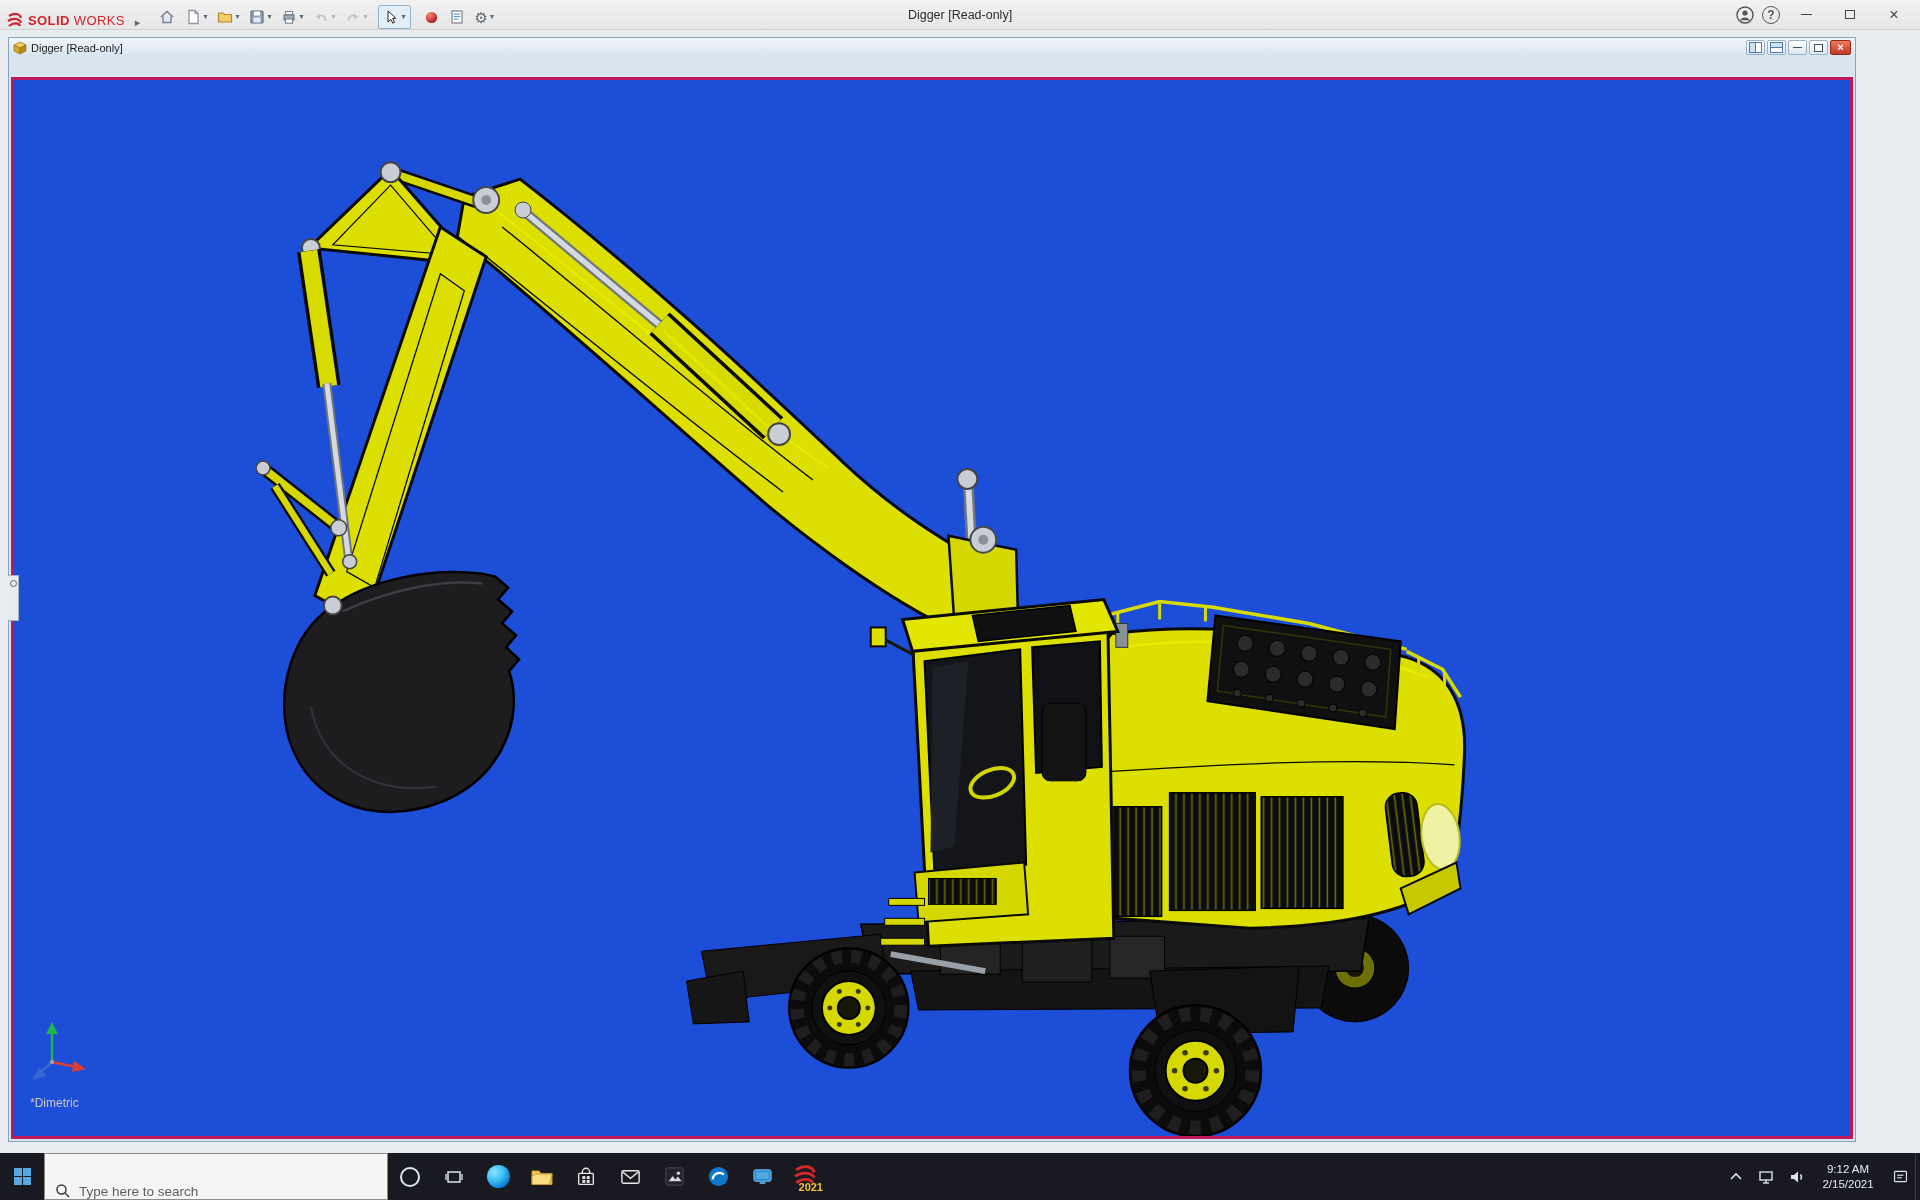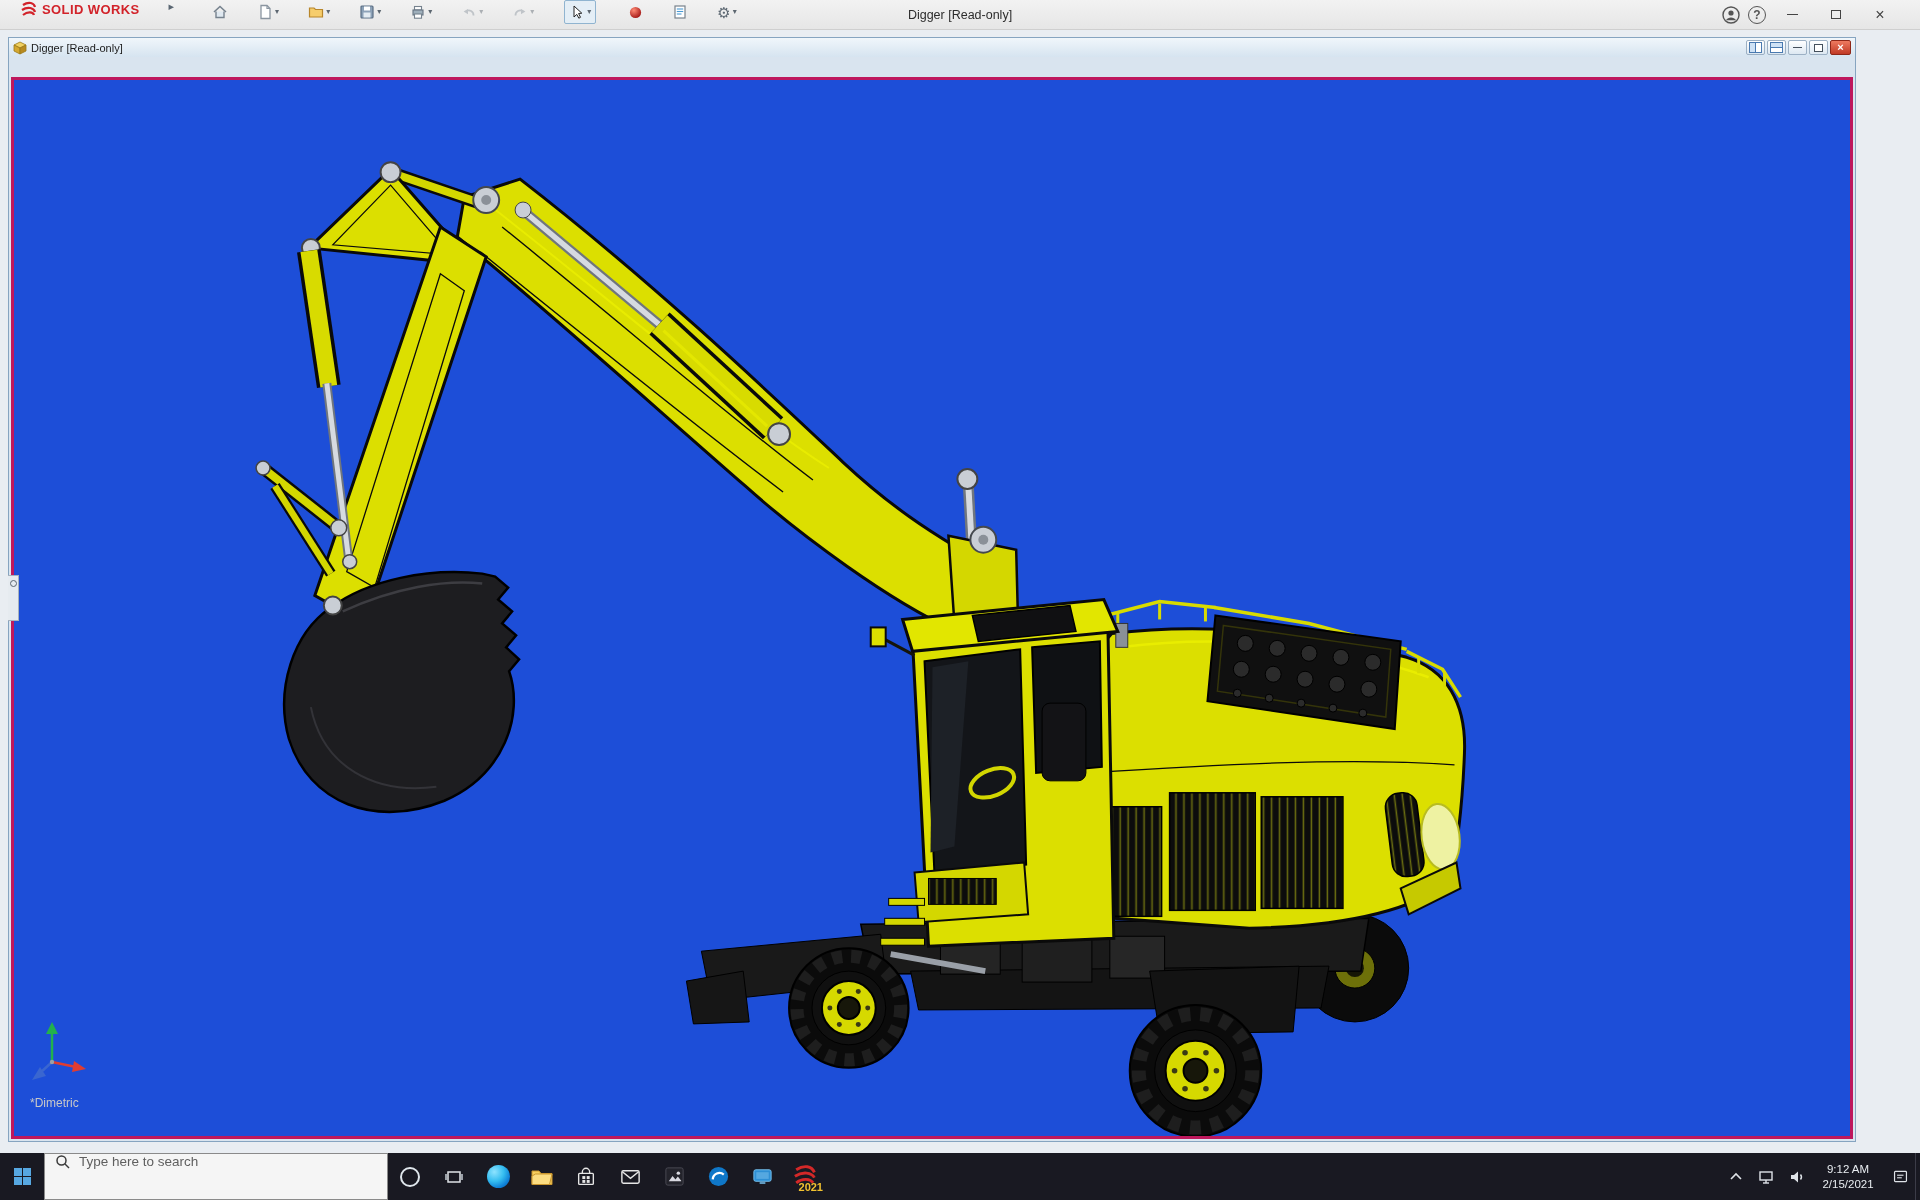--- a/index.html
+++ b/index.html
@@ -2,24 +2,24 @@
 <html><head>
 <meta charset="utf-8">
 <style>
   * { margin:0; padding:0; box-sizing:border-box; }
   body { font-family:"Liberation Sans","DejaVu Sans",sans-serif; }
   .screen { position:relative; width:1920px; height:1200px; background:#e9edf2; overflow:hidden; }
 
   
   .appbar { position:absolute; left:0; top:0; width:1920px; height:30px;
             background:linear-gradient(#f2f2f2,#e6e6e6); border-bottom:1px solid #cfcfcf;
-            display:flex; align-items:flex-start; padding:0 20px;gap:19px; }
+            display:flex; align-items:flex-end; padding:0 6px; }
   .brand { display:flex; align-items:center; gap:4px; margin-right:10px; }
   .brand-solid { color:#d2232a; font-weight:bold; font-size:13px; letter-spacing:.4px; }
-  .brand-works { color:#d2232a; font-weight:700; font-size:13px; letter-spacing:.4px; }
+  .brand-works { color:#d2232a; font-weight:400; font-size:13px; letter-spacing:.4px; }
   .expand-arrow { color:#5a6672; font-size:11px; margin-right:14px; }
   .tb-btn { height:24px; display:flex; align-items:center; gap:2px; padding:0 4px; border-radius:2px;
             border:1px solid transparent; }
   .tb-btn.active { border:1px solid #90b4d0; background:#e4eef6; }
   .tb-btn.disabled { opacity:.45; }
   .caret { font-size:8px; color:#5c6670; line-height:1; }
   .gear-glyph { font-size:15px; color:#5f6a74; line-height:1; }
   .app-title { position:absolute; left:50%; top:0; transform:translateX(-50%); height:30px;
                display:flex; align-items:center; font-size:12.5px; color:#2c2c2c; }
   .appbar-right { margin-left:auto; display:flex; align-items:center; gap:4px; }
@@ -56,21 +56,21 @@
                   display:flex; align-items:flex-start; justify-content:center; padding-top:4px; }
   .collapse-dot { width:7px; height:7px; border:1.4px solid #5a6670; border-radius:50%; }
 
   
   .taskbar { position:absolute; left:0; bottom:0; width:1920px; height:47px; background:#191922;
              display:flex; align-items:center; }
   .tb-app { width:44px; height:47px; display:flex; align-items:center; justify-content:center; }
   .win-logo { width:17px; height:17px; display:grid; grid-template-columns:8px 8px; grid-template-rows:8px 8px; gap:1px; }
   .win-logo span { background:#57a8e2; }
   .searchbox { width:344px; height:47px; background:#f5f5f5; border:1px solid #8a8a8a;
-               display:flex; align-items:flex-start; gap:8px; padding:0 10px; }
+               display:flex; align-items:flex-end; gap:8px; padding:0 10px; }
   .searchbox input { border:none; outline:none; background:transparent; font-size:13.5px; color:#333; width:270px;
                      font-family:"Liberation Sans",sans-serif; }
   .searchbox input::placeholder { color:#5f5f5f; opacity:1; }
   .cortana-ring { width:20px; height:20px; border:2.2px solid #dfe6ec; border-radius:50%; }
   .sw-badge { position:relative; width:30px; height:30px; }
   .sw-badge .year { position:absolute; right:-2px; bottom:-1px; font-size:11px; font-weight:bold; color:#f2c230; }
   .tray { margin-left:auto; display:flex; align-items:center; height:30px; }
   .tray-item { width:30px; height:47px; display:flex; align-items:center; justify-content:center; }
   .clock { width:74px; text-align:center; color:#e8ecf0; font-size:11.5px; line-height:1.3; }
   .desktop-sliver { width:5px; height:47px; border-left:1px solid #3c3c48; }

